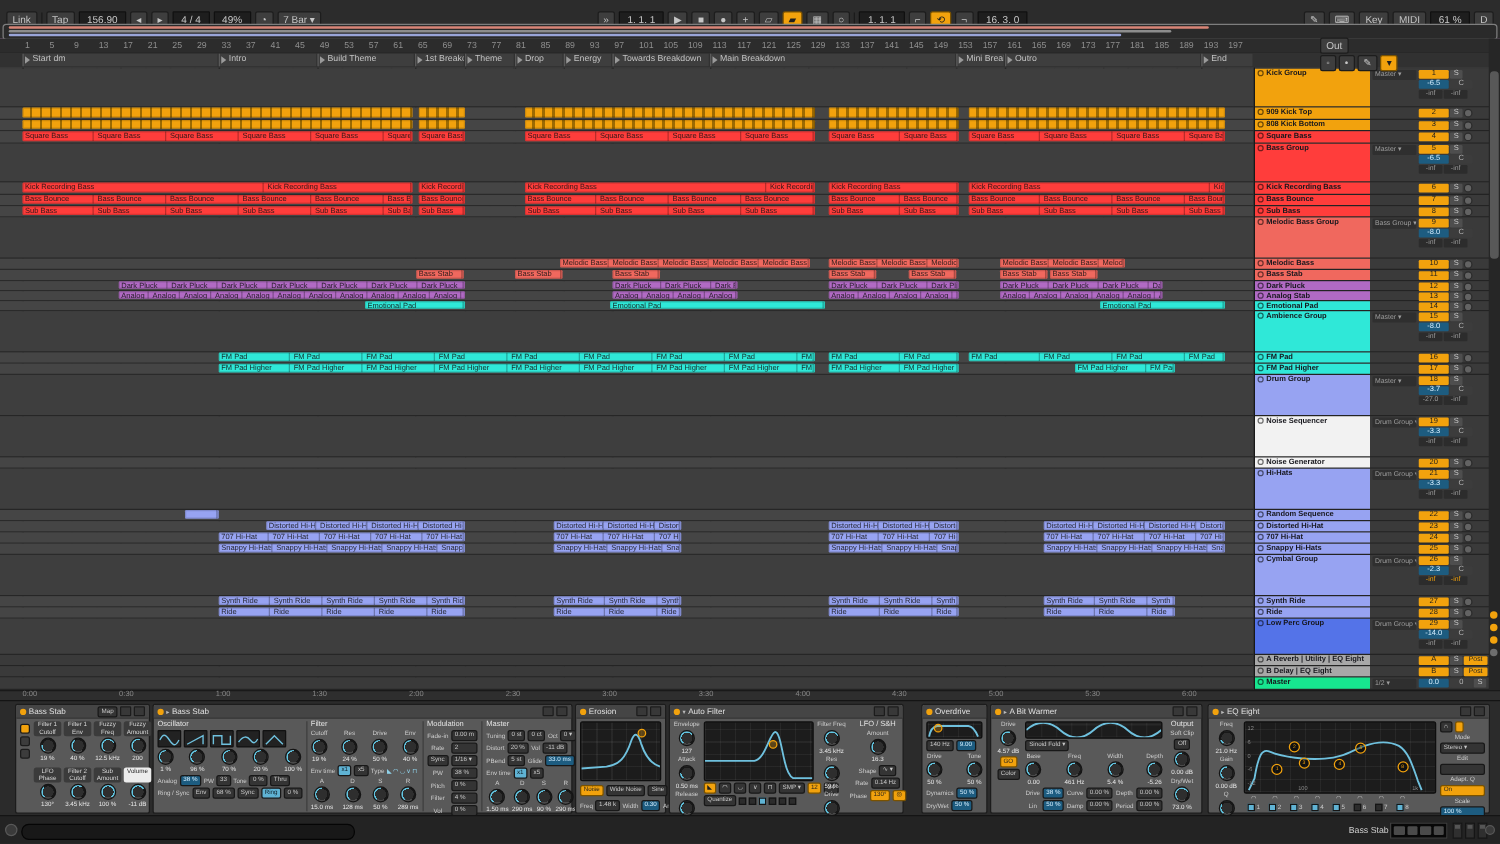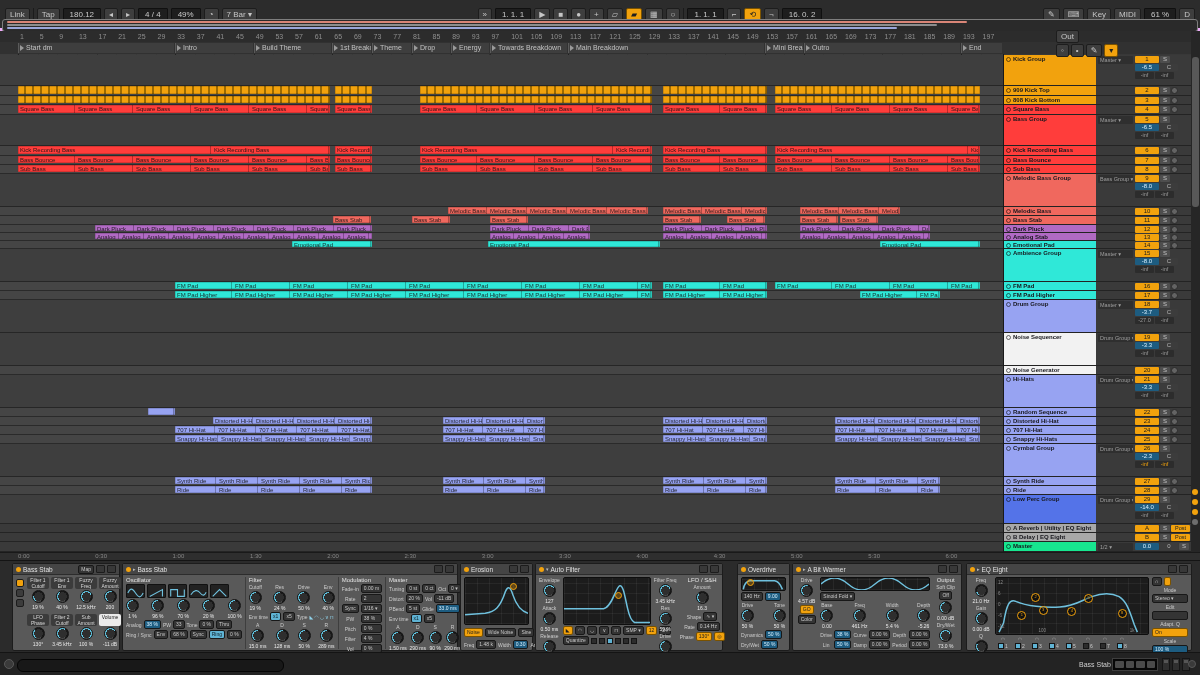--- a/index.html
+++ b/index.html
@@ -1,19 +1,19 @@
 <!DOCTYPE html>
 <html><head>
 <meta charset="utf-8">
 <style>
 html,body{margin:0;background:#1b1b1b}
 #app{position:relative;width:1200px;height:675px;background:#3c3c3c;font-family:"Liberation Sans",sans-serif;overflow:hidden;-webkit-font-smoothing:antialiased}
 .bar{position:absolute;left:0;right:0}
 
-#toolbar{top:0;height:34px;background:#2c2c2c;border-bottom:6px solid #f0abfc;display:flex;align-items:center;gap:3px;padding:0 5px;box-sizing:border-box}
+#toolbar{top:0;height:34px;background:#2c2c2c;border-bottom:3px solid #f0abfc;display:flex;align-items:center;gap:3px;padding:0 5px;box-sizing:border-box}
 .tchip{background:#3e3e3e;border:1px solid #1d1d1d;border-radius:2px;color:#c6c6c6;font-size:8px;line-height:11px;padding:0 4px;height:11px;white-space:nowrap}
 .tchip.orange{background:#f2a20d;color:#1f1f1f;border-color:#7a5200}
 .numdisp{background:#1e1e1e;border:1px solid #101010;color:#c9c9c9;font-size:8px;padding:0 6px;height:11px;line-height:11px;border-radius:1px}
 .sep{flex:none;width:1px;height:12px;background:#1b1b1b}
 .sp{flex:1}
 
 #overview{top:19px;height:11px;position:absolute;left:2px;right:2px;background:#2a2a2a;border:1px solid #7e7e7e;border-radius: 3px}
 .ovline{position:absolute;height:2px;border-radius:1px}
 
 #ruler{top:31px;height:11px;background:#2c2c2c;border-bottom:1px solid #141414}
@@ -111,21 +111,21 @@
 </style>
 </head>
 <body>
 
 <div id="app">
 
   <div class="bar" id="toolbar">
     <span class="tchip">Link</span>
     <span class="sep"></span>
     <span class="tchip">Tap</span>
-    <span class="numdisp">180.12</span>
+    <span class="numdisp">156.90</span>
     <span class="tchip">◂</span>
     <span class="tchip">▸</span>
     <span class="numdisp">4 / 4</span>
     <span class="numdisp">49%</span>
     <span class="tchip">◔</span>
     <span class="tchip">7 Bar ▾</span>
     <span class="sp"></span>
     <span class="tchip">»</span>
     <span class="numdisp">1. 1. 1</span>
     <span class="tchip">▶</span>
@@ -134,21 +134,21 @@
     <span class="tchip">+</span>
     <span class="tchip">▱</span>
     <span class="tchip orange">▰</span>
     <span class="tchip">▦</span>
     <span class="tchip">○</span>
     <span class="sep"></span>
     <span class="numdisp">1. 1. 1</span>
     <span class="tchip">⌐</span>
     <span class="tchip orange">⟲</span>
     <span class="tchip">¬</span>
-    <span class="numdisp">16. 0. 2</span>
+    <span class="numdisp">16. 3. 0</span>
     <span class="sp"></span>
     <span class="tchip">✎</span>
     <span class="tchip">⌨</span>
     <span class="tchip">Key</span>
     <span class="tchip">MIDI</span>
     <span class="numdisp">61 %</span>
     <span class="tchip">D</span>
   </div>
 
   <div id="overview">

